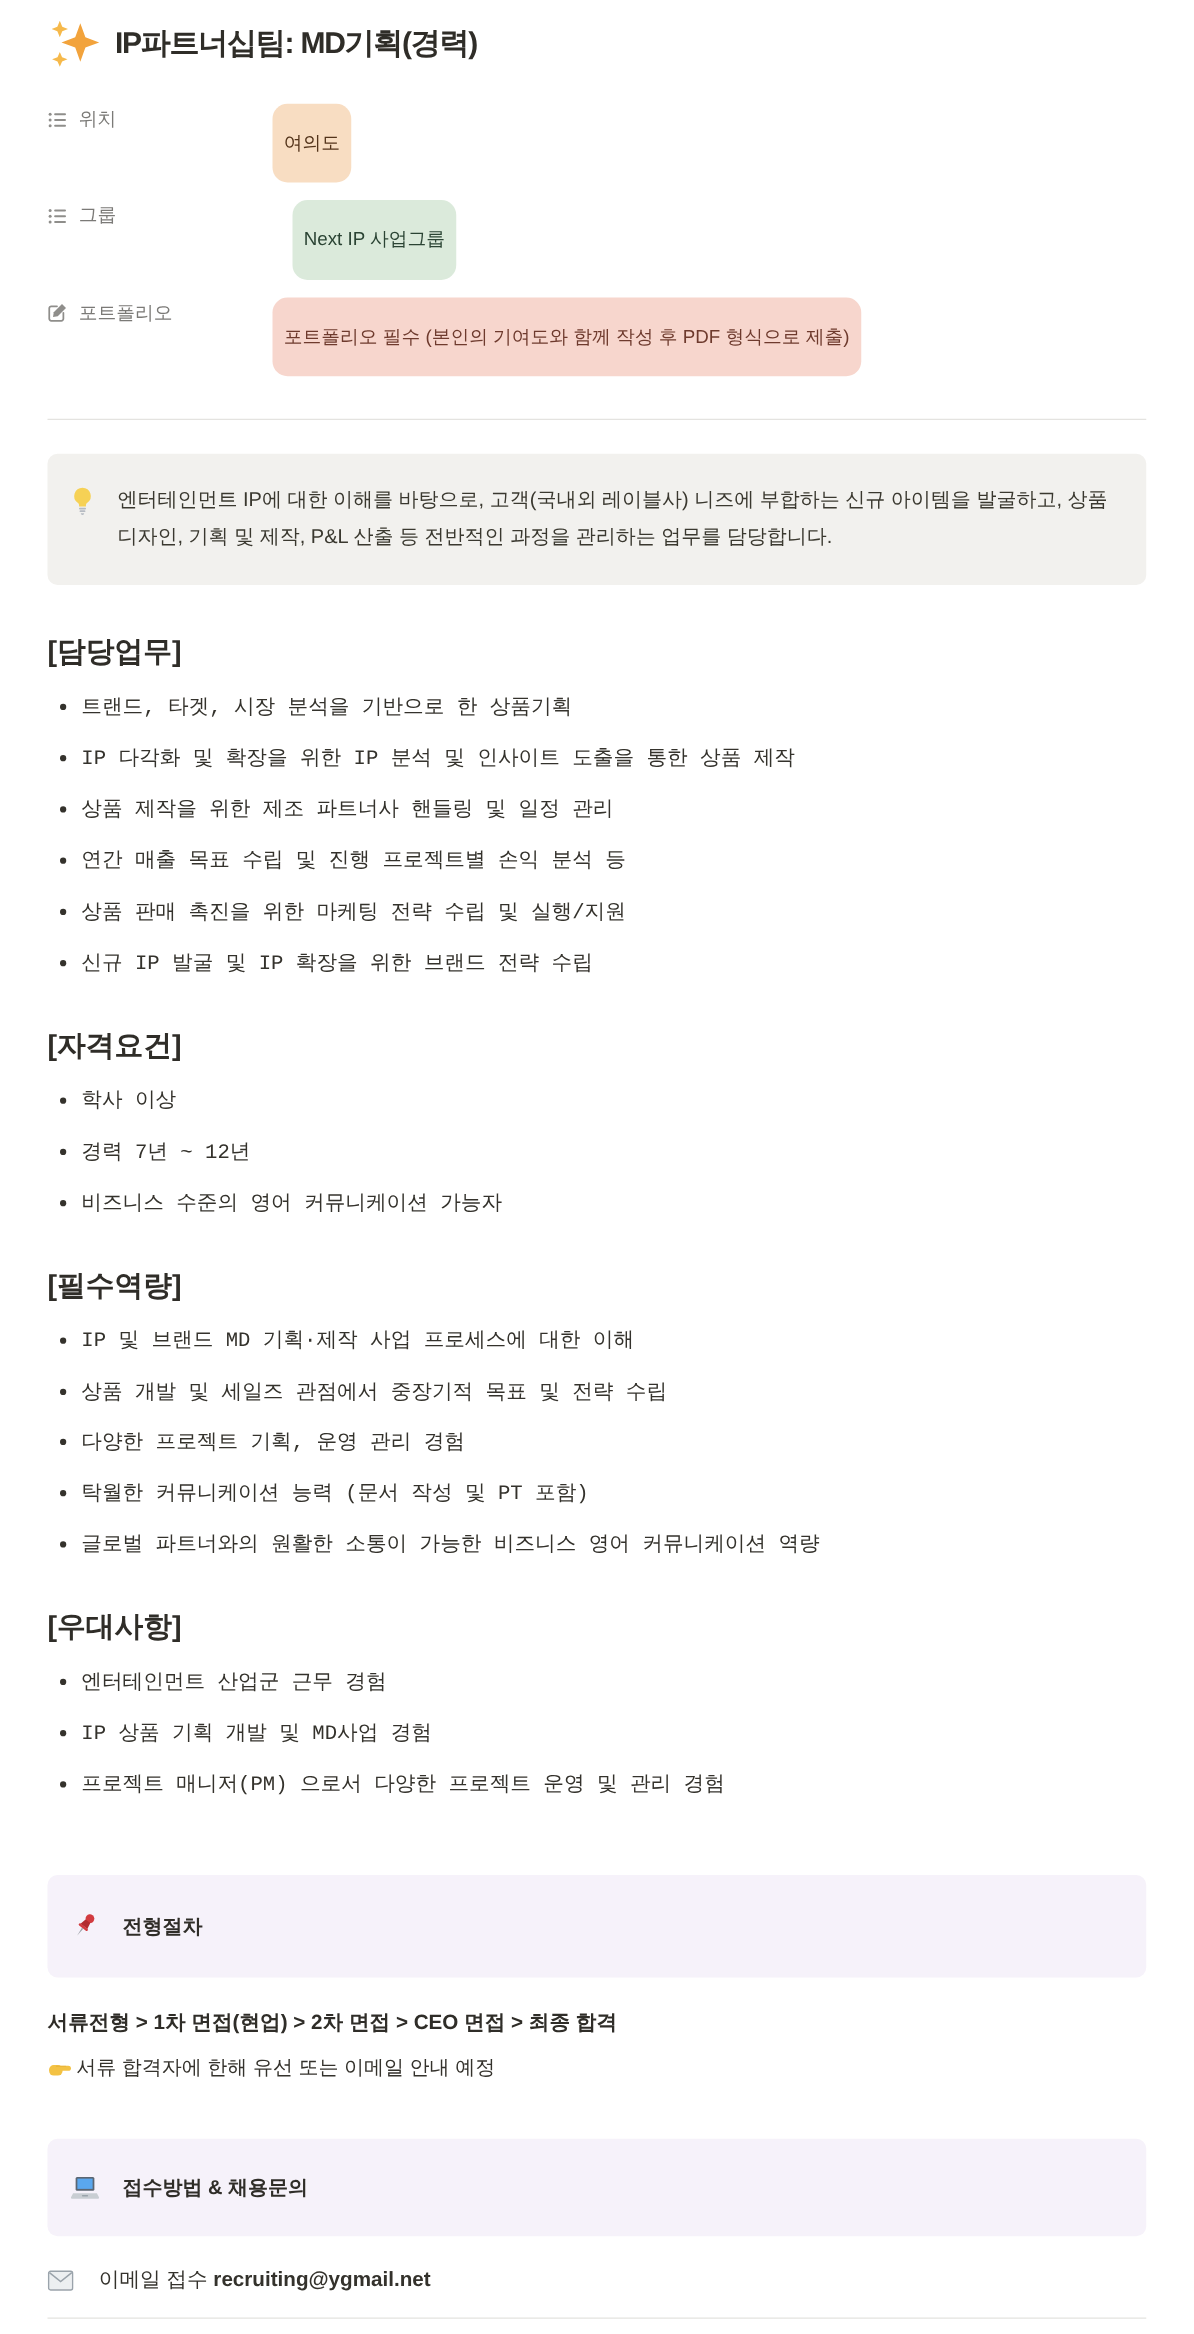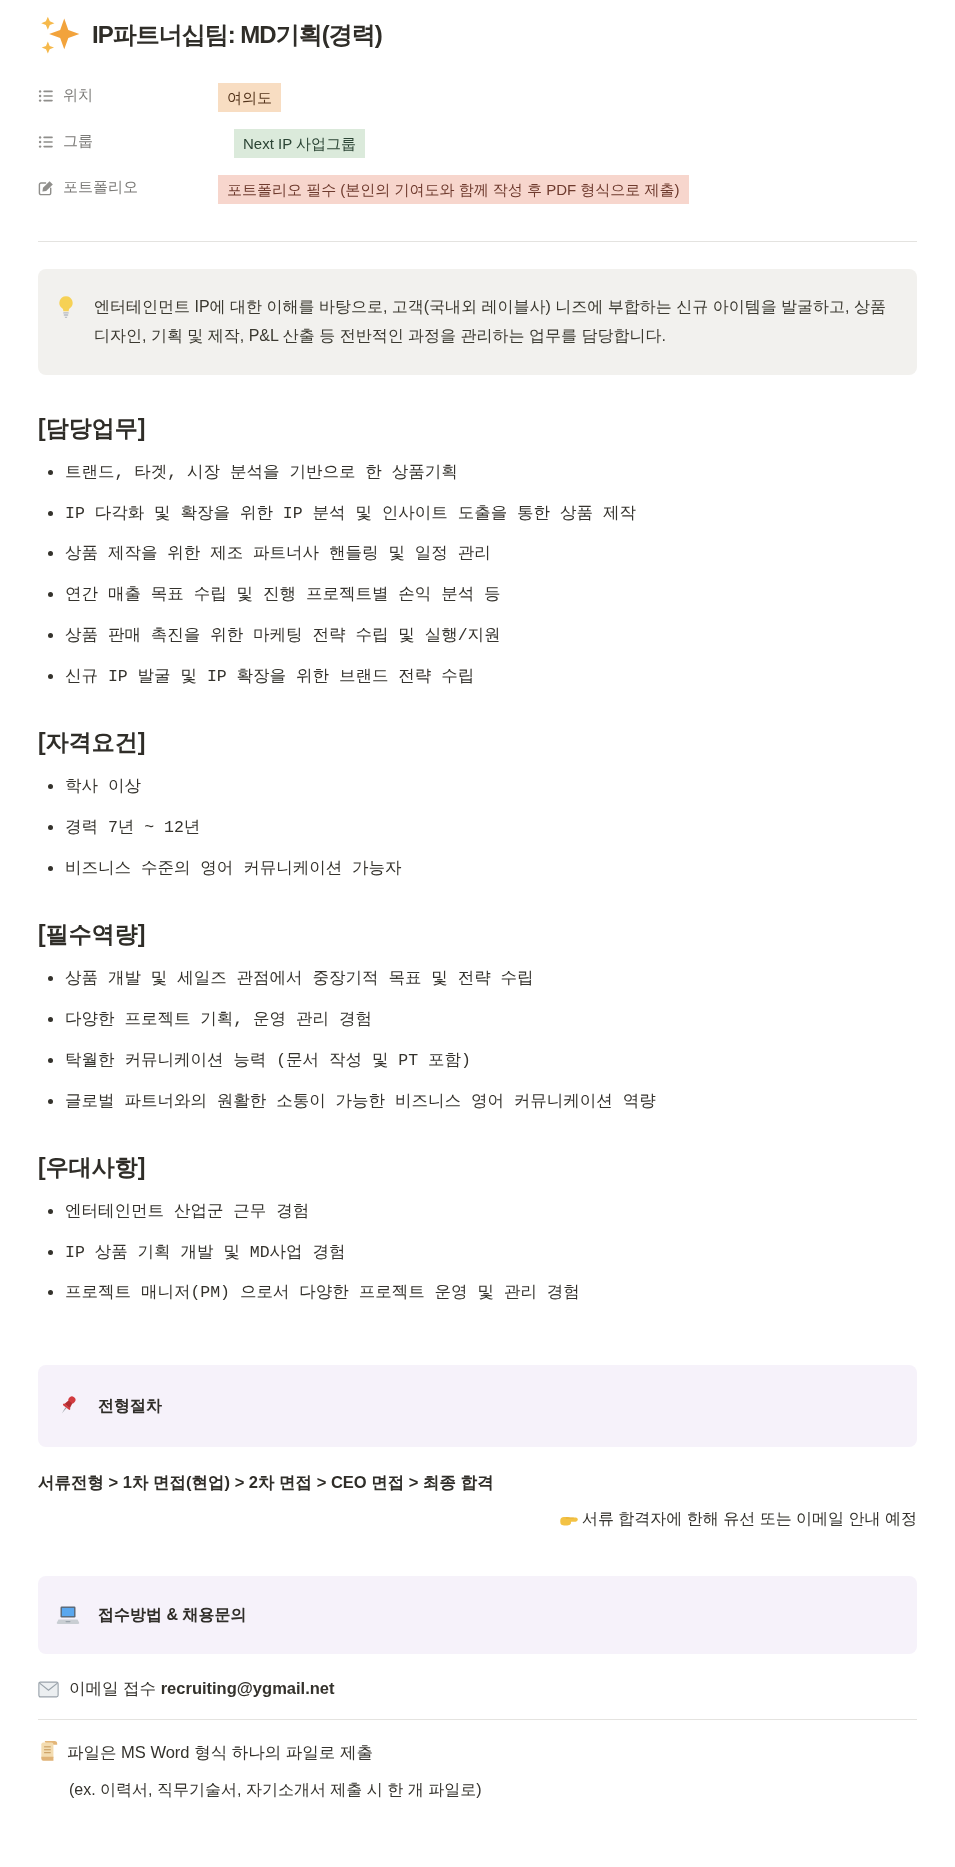--- a/index.html
+++ b/index.html
@@ -13,21 +13,21 @@
 
   
   .title-row{display:flex;align-items:center;gap:12px;margin-top:4px;}
   .page-title{font-size:24px;font-weight:800;letter-spacing:-1px;color:#2f2d28;line-height:1.2;}
 
   
   .props{margin-top:20px;}
   .prop-row{display:flex;align-items:flex-start;padding:7px 0;min-height:32px;}
   .prop-label{width:180px;flex:none;display:flex;align-items:center;gap:9px;color:#7b7a77;font-size:15px;padding-top:3px;}
   .prop-label svg{flex:none;}
-  .badge{display:inline-block;padding:3px 9px;border-radius:0;font-size:15px;line-height:1.55;}
+  .badge{display:inline-block;padding:20px 9px;border-radius:12px;font-size:15px;line-height:1.55;}
   .badge-orange{background:#f8ddc2;color:#53331a;}
   .badge-green{background:#dbeadb;color:#2b4434;margin-left:16px;}
   .badge-red{background:#f7d6cd;color:#6e3a2d;text-align:center;}
 
   .divider{height:1px;background:#e4e3e0;margin:27px 0;}
 
   
   .callout{border-radius:8px;display:flex;gap:18px;align-items:flex-start;}
   .callout-gray{background:#f2f1ee;padding:24px 22px 24px 18px;font-size:16px;line-height:1.8;color:#3a382f;margin-top:2px;}
   .callout-purple{background:#f6f2fa;padding:27px 18px;align-items:center;font-size:16px;font-weight:700;color:#2f2d28;}
@@ -38,22 +38,22 @@
   
   .sec-heading{font-size:23px;font-weight:800;color:#2f2d28;margin:38px 0 0 0;}
   ul.blist{list-style:none;margin:10px 0 0 0;padding:0 0 0 27px;}
   ul.blist li{position:relative;margin:17px 0;font-size:16.5px;line-height:1.45;color:#34322c;font-family:Liberation Mono, monospace;}
   ul.blist li::before{
     content:"";position:absolute;left:-17px;top:9px;width:5px;height:5px;border-radius:50%;background:#34322c;
   }
 
   
   .steps-line{font-weight:700;font-size:16.5px;margin-top:25px;color:#2f2d28;}
-  .notice-line{display:flex;align-items:center;gap:3px;margin-top:15px;font-size:16px;color:#34322c;justify-content:flex-end;}
-  .icon-row{display:flex;align-items:center;gap:10px;margin-top:24px;font-size:16.5px;color:#34322c;}
+  .notice-line{display:flex;align-items:center;gap:3px;margin-top:15px;font-size:16px;color:#34322c;}
+  .icon-row{display:flex;align-items:center;gap:20px;margin-top:24px;font-size:16.5px;color:#34322c;}
   .icon-row .lbl b{font-weight:700;}
   .file-row{display:flex;align-items:flex-start;gap:9px;margin-top:20px;font-size:16.5px;color:#34322c;line-height:1.5;}
   .file-sub{margin:15px 0 0 31px;font-size:16px;color:#34322c;}
   .divider-thin{height:1px;background:#e4e3e0;margin:19px 0;}
   .ico{line-height:0;flex:none;}
 </style>
 </head>
 <body>
 
 <div class="page">
@@ -145,20 +145,21 @@
 
   <h3 class="sec-heading">[자격요건]</h3>
   <ul class="blist">
     <li>학사 이상</li>
     <li>경력 7년 ~ 12년</li>
     <li>비즈니스 수준의 영어 커뮤니케이션 가능자</li>
   </ul>
 
   <h3 class="sec-heading">[필수역량]</h3>
   <ul class="blist">
+    <li>IP 및 브랜드 MD 기획·제작 사업 프로세스에 대한 이해</li>
     <li>상품 개발 및 세일즈 관점에서 중장기적 목표 및 전략 수립</li>
     <li>다양한 프로젝트 기획, 운영 관리 경험</li>
     <li>탁월한 커뮤니케이션 능력 (문서 작성 및 PT 포함)</li>
     <li>글로벌 파트너와의 원활한 소통이 가능한 비즈니스 영어 커뮤니케이션 역량</li>
   </ul>
 
   <h3 class="sec-heading">[우대사항]</h3>
   <ul class="blist">
     <li>엔터테인먼트 산업군 근무 경험</li>
     <li>IP 상품 기획 개발 및 MD사업 경험</li>

